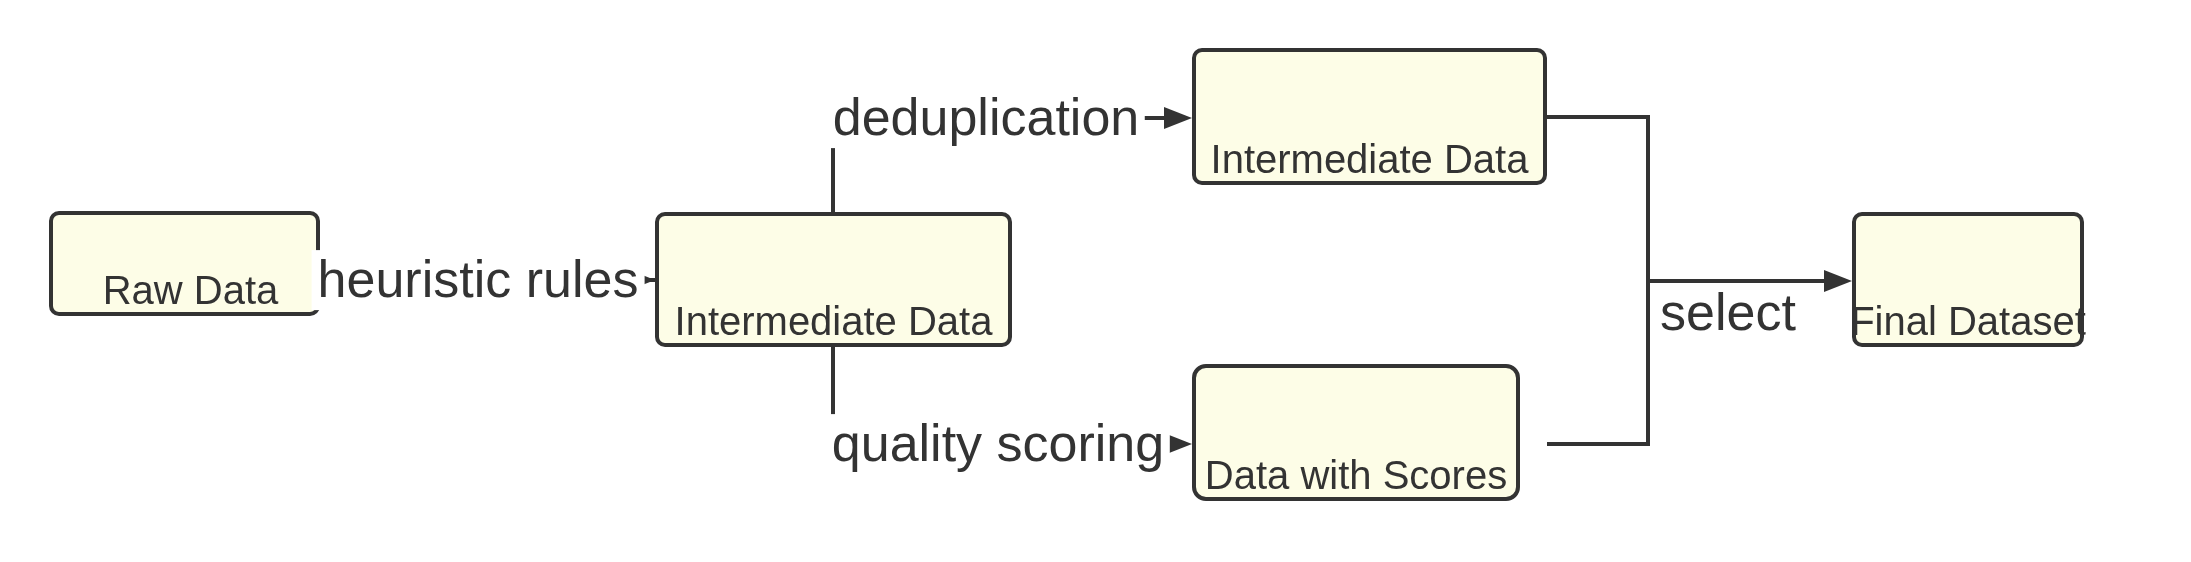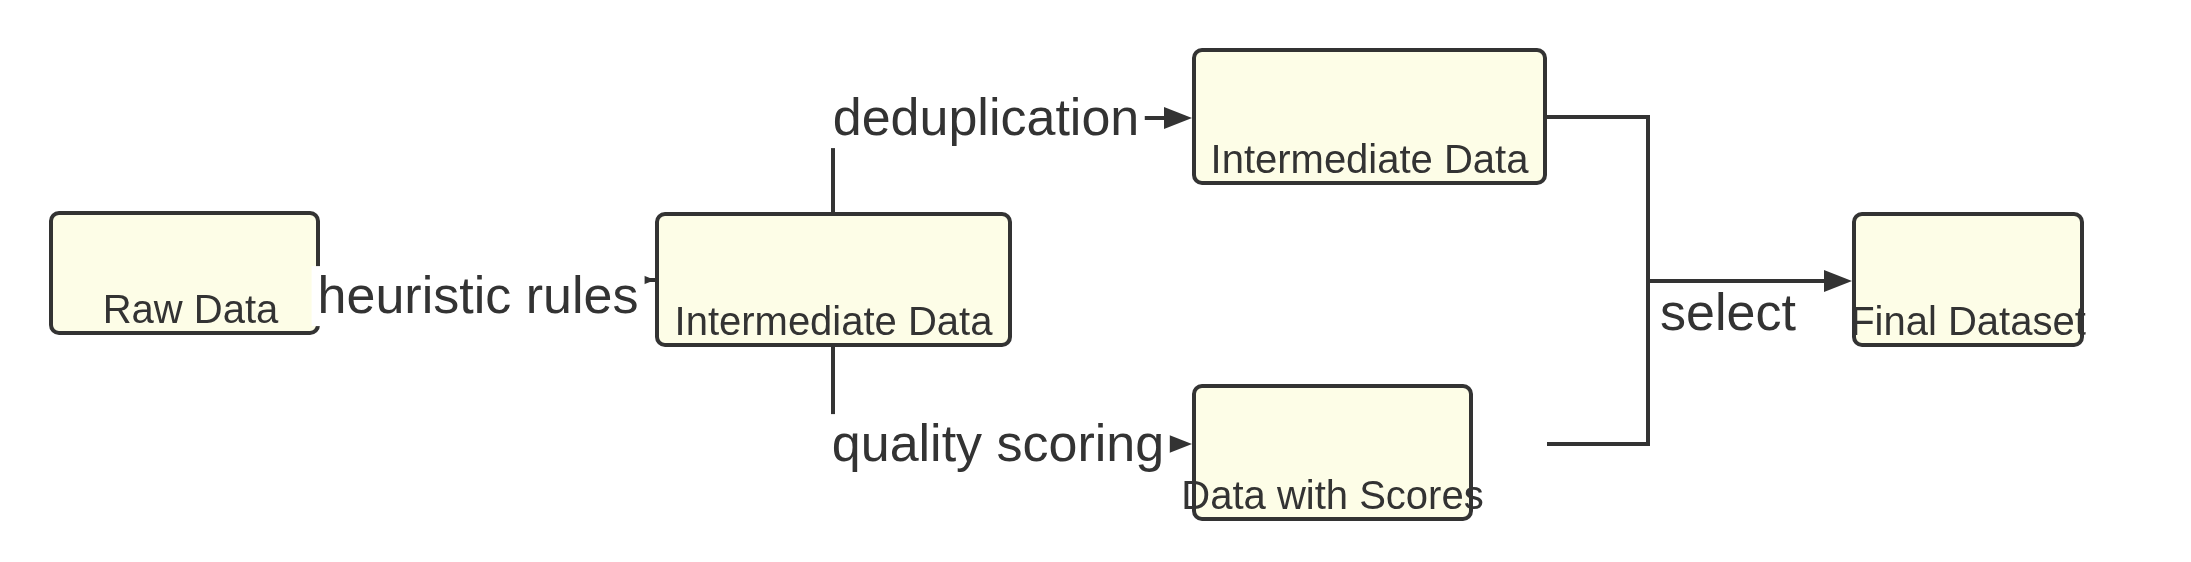--- a/index.html
+++ b/index.html
@@ -73,38 +73,38 @@
 
   <div class="seg" style="left:1547px; top:115px; width:103px; height:4px;"></div>
 
   <div class="seg" style="left:1547px; top:442px; width:103px; height:4px;"></div>
 
   <div class="seg" style="left:1646px; top:115px; width:4px; height:331px;"></div>
 
   <div class="seg" style="left:1646px; top:279px; width:178px; height:4px;"></div>
   <div class="arrow-right" style="left:1824px; top:270px;"></div>
 
-  <div class="edge-label" style="left:478px; top:296px;">heuristic rules</div>
+  <div class="edge-label" style="left:478px; top:280px;">heuristic rules</div>
   <div class="edge-label" style="left:986px; top:118px;">deduplication</div>
   <div class="edge-label" style="left:998px; top:444px;">quality scoring</div>
   <div class="edge-label" style="left:1728px; top:281px;margin-top:32px;">select</div>
 
-  <div class="node" style="left:49px; top:211px; width:271px; height:124px;padding-left:12px;">
+  <div class="node" style="left:49px; top:211px; width:271px; height:105px;padding-left:12px;">
     <span>Raw Data</span>
   </div>
 
   <div class="node" style="left:655px; top:212px; width:357px; height:135px;">
     <span>Intermediate Data</span>
   </div>
 
   <div class="node" style="left:1192px; top:48px; width:355px; height:137px;">
     <span>Intermediate Data</span>
   </div>
 
-  <div class="node" style="left:1192px; top:384px; width:281px; height:137px;">
+  <div class="node" style="left:1192px; top:364px; width:328px; height:137px;border-radius:14px;">
     <span>Data with Scores</span>
   </div>
 
   <div class="node" style="left:1852px; top:212px; width:232px; height:135px;">
     <span>Final Dataset</span>
   </div>
 
 </div>
 
 </body></html>

